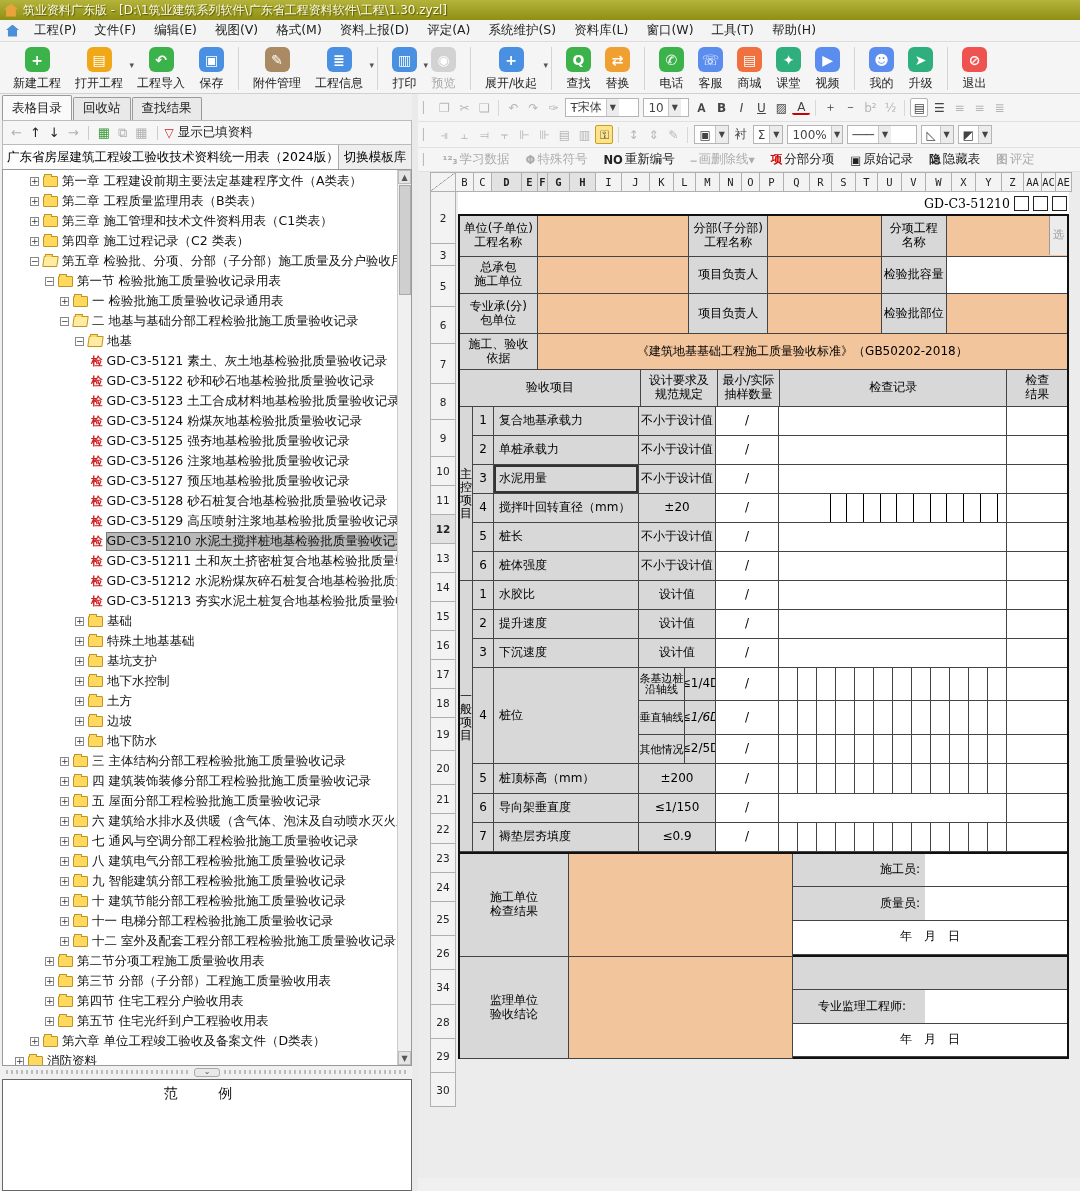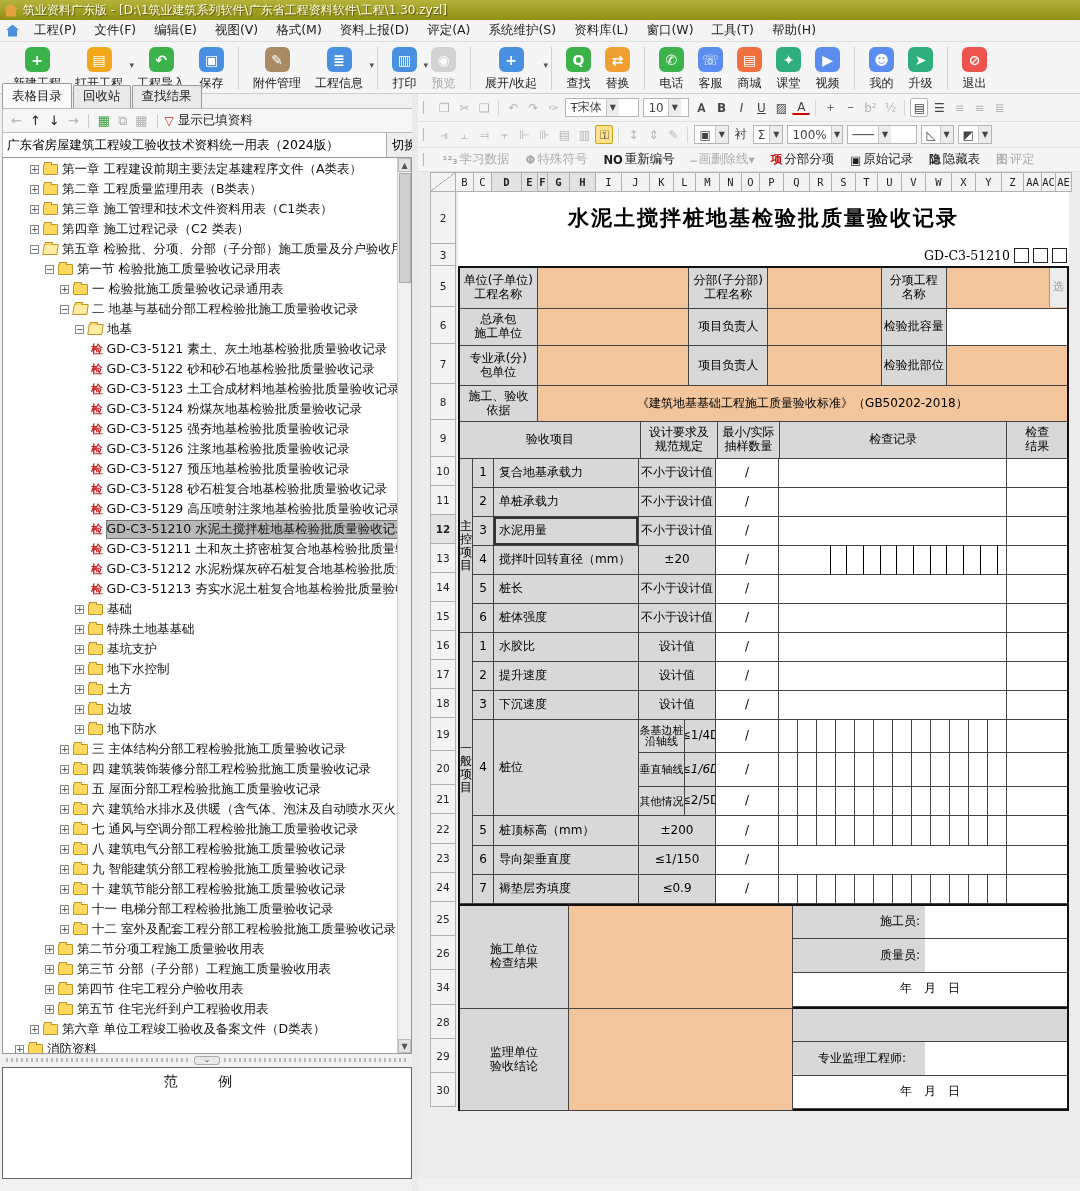--- a/index.html
+++ b/index.html
@@ -28,21 +28,21 @@
   .tb-sep { width:1px; background:#d4d4d4; margin:3px 7px; }
   .tb-btn { display:flex; flex-direction:column; align-items:center; justify-content:flex-start;
     padding:3px 7px 0 7px; position:relative; }
   .tb-ico { width:25px; height:25px; border-radius:6px; color:#fff; font-size:14px; font-weight:bold;
     display:flex; align-items:center; justify-content:center; }
   .tb-lbl { font-size:12px; color:#222; margin-top:3px; white-space:nowrap; }
   .tb-btn.disabled .tb-lbl { color:#aaa; }
   .tb-dd { font-size:9px; color:#555; align-self:flex-end; position:absolute; right:-4px; top:16px; }
 
   
-  #leftpanel { position:absolute; left:2px; top:84px; width:458px; height:1095px; }
+  #leftpanel { position:absolute; left:2px; top:96px; width:410px; height:1095px; }
   #lefttabs { display:flex; height:24px; align-items:flex-end; }
   .ltab { border:1px solid #9a9a9a; border-bottom:none; background:#e9e9e9; padding:2px 9px 3px 9px;
     font-size:12.5px; margin-right:1px; border-radius:2px 2px 0 0; color:#222; }
   .ltab.active { background:#fafafa; padding-top:4px; }
   #leftnav { height:24px; border:1px solid #bbb; border-bottom:none; background:#f6f6f6;
     display:flex; align-items:center; padding-left:4px; }
   .nv { font-size:13px; margin:0 4px; color:#222; }
   .nv.dim { color:#b0b0b0; }
   .nv-sep { width:1px; height:14px; background:#ccc; margin:0 5px; }
   #filterlbl { font-size:12.5px; color:#222; margin-left:2px; }
@@ -699,21 +699,20 @@
           <div class="rncell" style="height: 29px;">23</div>
           <div class="rncell" style="height: 29px;">24</div>
           <div class="rncell" style="height: 34px; text-align: center;">25</div>
           <div class="rncell" style="height: 34px;">26</div>
           <div class="rncell" style="height: 35px;">34</div>
           <div class="rncell" style="height: 34px;">28</div>
           <div class="rncell" style="height: 34px;">29</div>
           <div class="rncell" style="height: 34px;">30</div>
         </div>
       <div id="form">
-        <div id="ftitle">水泥土搅拌桩地基检验批质量验收记录</div>
         <div id="fcode">
           <span class="code">GD-C3-51210</span>
           <span class="codebox"></span>
           <span class="codebox"></span>
           <span class="codebox"></span>
         </div>
         <div id="formtable">
             <div class="frow" style="height: 41px;">
               <div class="fc gray" style="width: 78px;">单位(子单位)
 工程名称</div>

